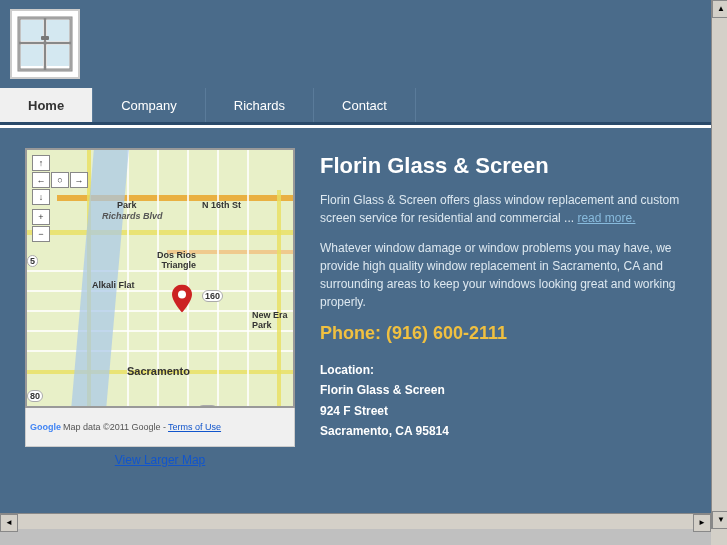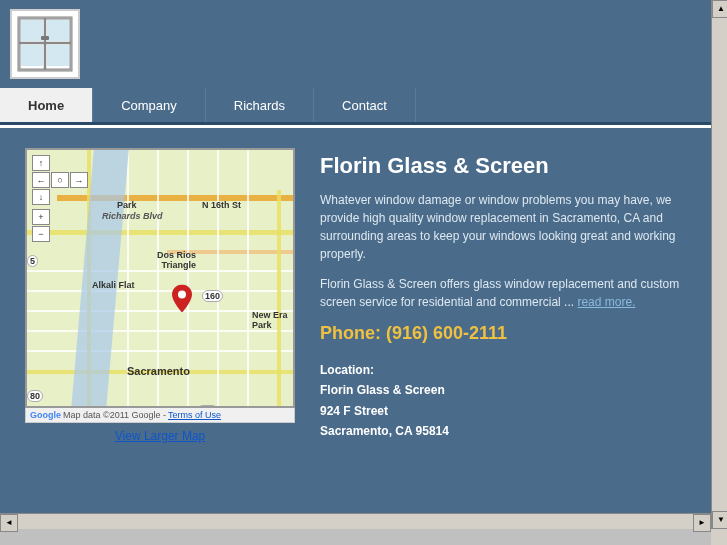--- a/index.html
+++ b/index.html
@@ -237,21 +237,21 @@
       font-size: 9px;
       cursor: pointer;
       color: #333;
     }
 
     .map-footer {
       background: #f0f0f0;
       width: 270px;
       font-size: 9px;
       color: #555;
-      padding: 2px 4px;
+      padding: 14px 4px;
       border: 1px solid #ccc;
       border-top: none;
       display: flex;
       align-items: center;
       gap: 2px;
     }
 
     .map-footer-link {
       color: #1155cc;
       text-decoration: underline;
@@ -436,26 +436,26 @@
         <span class="map-footer-link">Terms of Use</span>
       </div>
 
       <a class="view-larger-link">View Larger Map</a>
     </div>
 
     <div class="info-section">
       <h1 class="company-title">Florin Glass &amp; Screen</h1>
 
       <p class="company-desc">
-        <span>Whatever window damage or window problems you may have, we provide high quality window replacement in Sacramento, CA and surrounding areas to keep your windows looking great and working properly.</span>
-      </p>
-
-      <p class="company-desc">
         <span>Florin Glass &amp; Screen offers glass window replacement and custom screen service for residential and commercial ...</span>
         <a class="read-more">read more.</a>
+      </p>
+
+      <p class="company-desc">
+        <span>Whatever window damage or window problems you may have, we provide high quality window replacement in Sacramento, CA and surrounding areas to keep your windows looking great and working properly.</span>
       </p>
 
       <div class="phone-number">Phone: (916) 600-2111</div>
 
       <div class="location-section">
         <div class="location-label">Location:</div>
         <div class="location-name">Florin Glass &amp; Screen</div>
         <div class="location-address">924 F Street</div>
         <div class="location-address">Sacramento, CA 95814</div>
       </div>

